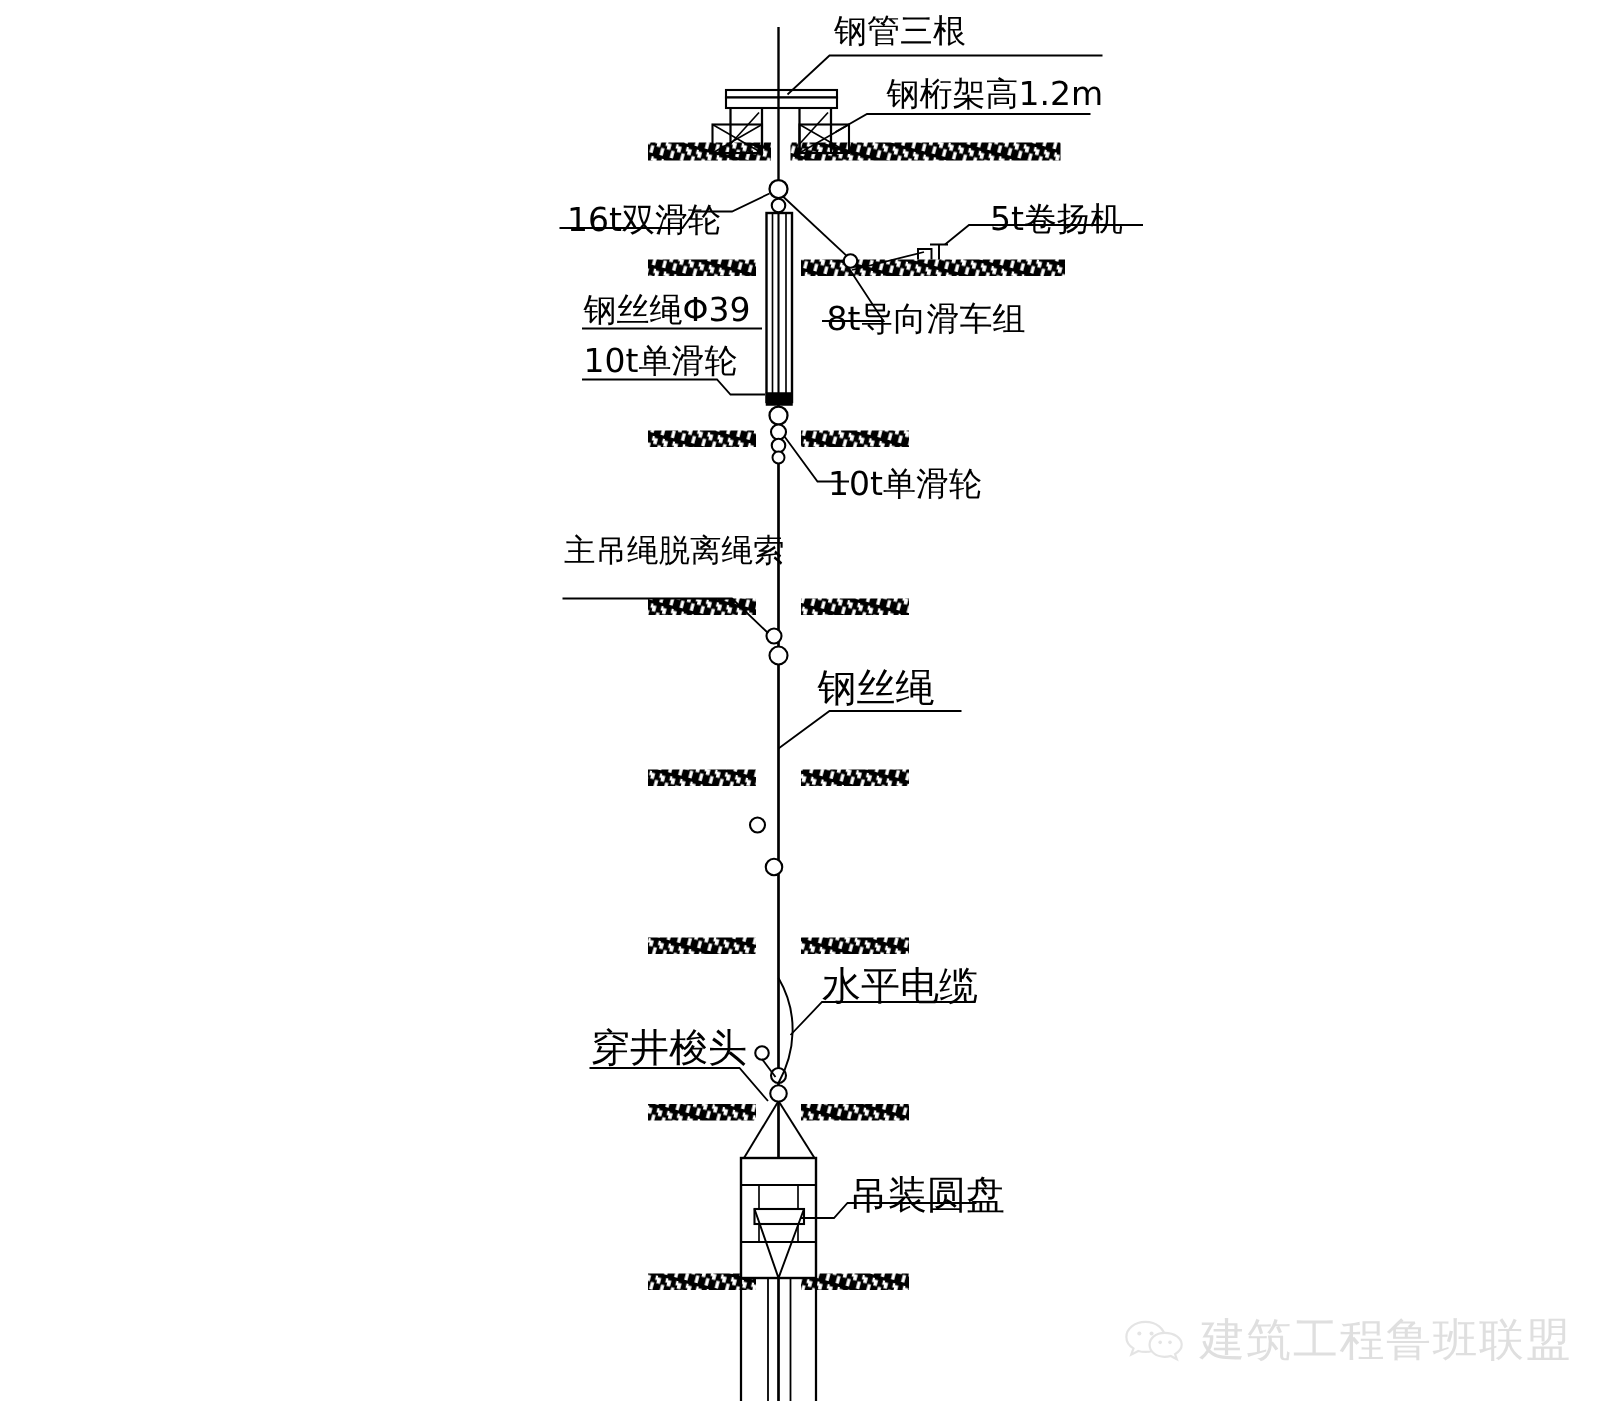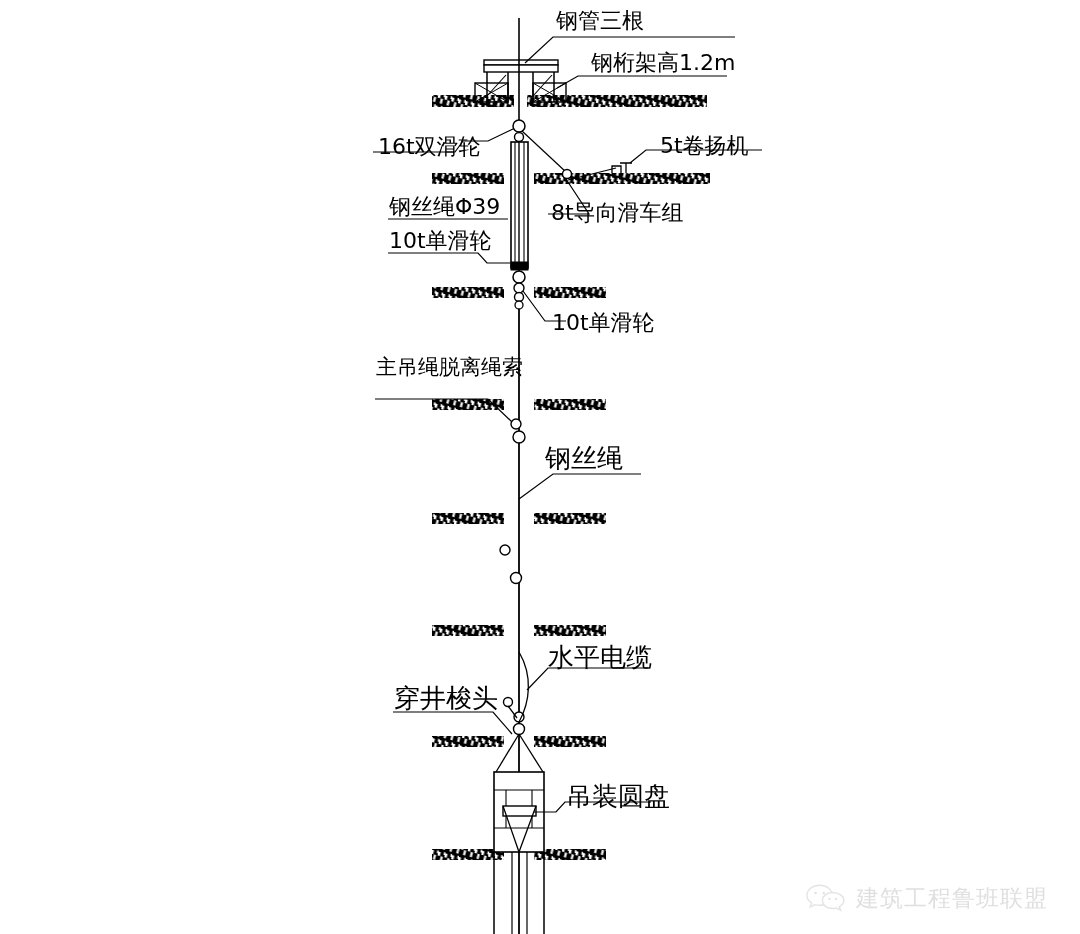--- a/index.html
+++ b/index.html
@@ -1,20 +1,20 @@
 <!DOCTYPE html>
 <html><head>
 <meta charset="utf-8">
 <style>
   html,body{margin:0;padding:0;background:#ffffff;}
   body{width:1080px;height:934px;font-family:"DejaVu Sans","Liberation Sans",sans-serif;overflow:hidden;}
   #stage{position:relative;width:1064px;height:934px;background:#fff;}
   #diagram{position:absolute;left:0;top:0;width:1080px;height:934px;}
   .wm{position:absolute;right:16px;bottom:20px;display:flex;align-items:center;gap:10px;opacity:.45;}
-  .wm-txt{font-family:"DejaVu Sans","Liberation Sans",sans-serif;font-size:23px;color:#b9b9b9;letter-spacing:1px;white-space:nowrap;}
+  .wm-txt{font-family:"DejaVu Sans","Liberation Sans",sans-serif;font-size:30px;color:#b9b9b9;letter-spacing:1px;white-space:nowrap;}
   .wm-ico{width:40px;height:32px;position:relative;flex:0 0 auto;}
 </style>
 </head>
 <body>
 
 <div id="stage">
 
   <svg id="diagram" viewBox="0 0 1080 934">
     <defs>
       <pattern id="hatch" width="7" height="12" patternUnits="userSpaceOnUse" patternTransform="rotate(15)">

